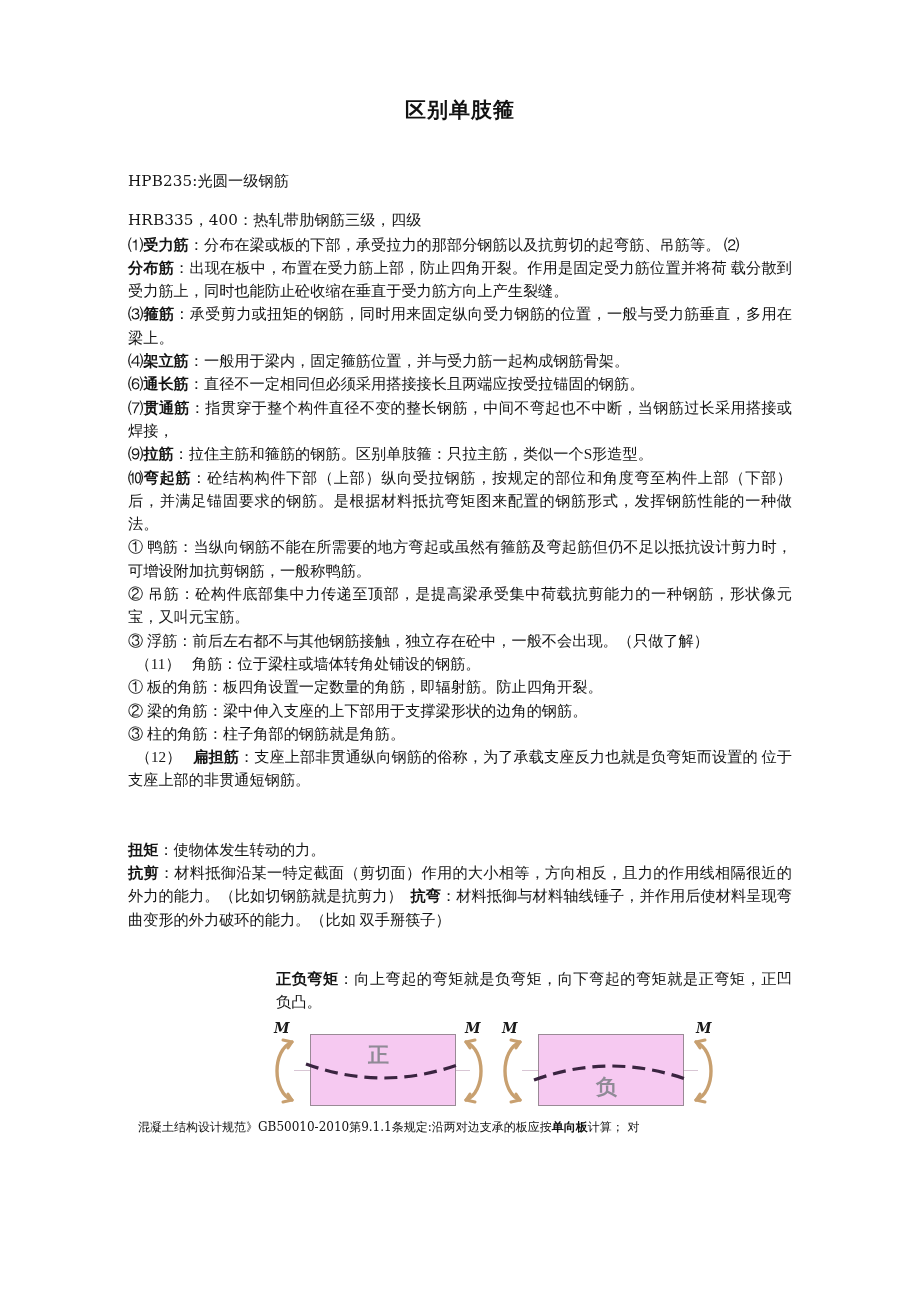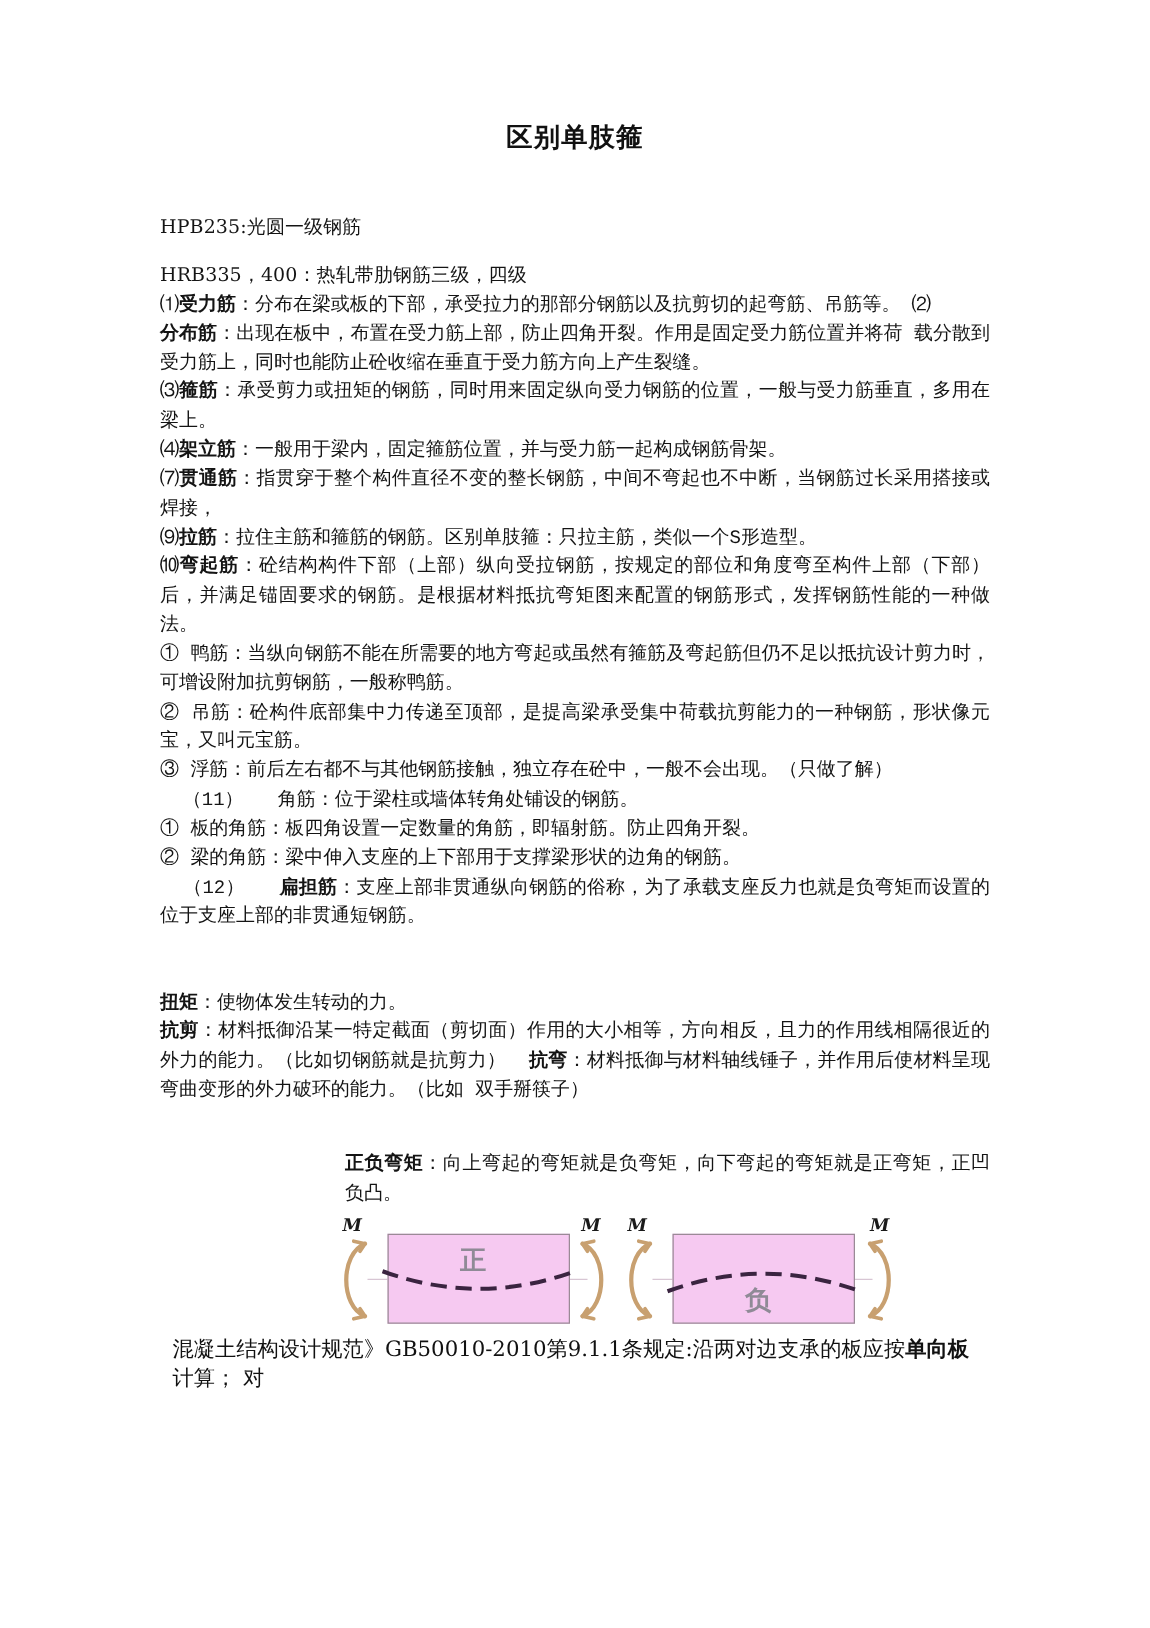--- a/index.html
+++ b/index.html
@@ -34,21 +34,21 @@
   }
   .spacer-after-title { height: 30px; }
 
   .line {
     font-size: 15.2px;
     line-height: 23.3px;
     text-align: justify;
     text-justify: inter-ideograph;
     margin: 0;
     color: #141414;
-    font-family: Liberation Mono, monospace;
+    font-family: Liberation Serif, serif;
   }
   .line.ascii {
     font-family: "DejaVu Serif", "Liberation Serif", serif;
     letter-spacing: 0.1px;
     margin-top: 16px;
   }
   .b { font-weight: bold; }
   .gap-md { height: 36px; }
   .gap-lg { height: 46px; }
 
@@ -95,21 +95,21 @@
   }
   .arc-svg { position: absolute; }
   .curve-svg { position: absolute; }
   .axis-line {
     position: absolute;
     height: 1px;
     background: #d8c6d4;
   }
 
   .caption-line {
-    font-size: 17px;
+    font-size: 12px;
     line-height: 23px;
     margin: 0;
     padding-left: 10px;
   }
 </style>
 </head>
 <body>
 
 <div class="page">
 
@@ -122,36 +122,38 @@
 
   <p class="line"><span>⑴</span><span class="b">受力筋</span><span>：分布在梁或板的下部，承受拉力的那部分钢筋以及抗剪切的起弯筋、吊筋等。 ⑵</span></p>
 
   <p class="line"><span></span><span class="b">分布筋</span><span>：出现在板中，布置在受力筋上部，防止四角开裂。作用是固定受力筋位置并将荷 载分散到受力筋上，同时也能防止砼收缩在垂直于受力筋方向上产生裂缝。</span></p>
 
   <p class="line"><span>⑶</span><span class="b">箍筋</span><span>：承受剪力或扭矩的钢筋，同时用来固定纵向受力钢筋的位置，一般与受力筋垂直，多用在梁上。</span></p>
 
   <p class="line"><span>⑷</span><span class="b">架立筋</span><span>：一般用于梁内，固定箍筋位置，并与受力筋一起构成钢筋骨架。</span></p>
 
 
+  <p class="line"><span>⑹</span><span class="b">通长筋</span><span>：直径不一定相同但必须采用搭接接长且两端应按受拉锚固的钢筋。</span></p>
 
   <p class="line"><span>⑺</span><span class="b">贯通筋</span><span>：指贯穿于整个构件直径不变的整长钢筋，中间不弯起也不中断，当钢筋过长采用搭接或焊接，</span></p>
 
 
   <p class="line"><span>⑼</span><span class="b">拉筋</span><span>：拉住主筋和箍筋的钢筋。区别单肢箍：只拉主筋，类似一个S形造型。</span></p>
 
   <p class="line"><span>⑽</span><span class="b">弯起筋</span><span>：砼结构构件下部（上部）纵向受拉钢筋，按规定的部位和角度弯至构件上部（下部）后，并满足锚固要求的钢筋。是根据材料抵抗弯矩图来配置的钢筋形式，发挥钢筋性能的一种做法。</span></p>
 
   <p class="line">①  鸭筋：当纵向钢筋不能在所需要的地方弯起或虽然有箍筋及弯起筋但仍不足以抵抗设计剪力时，可增设附加抗剪钢筋，一般称鸭筋。</p>
   <p class="line">②  吊筋：砼构件底部集中力传递至顶部，是提高梁承受集中荷载抗剪能力的一种钢筋，形状像元宝，又叫元宝筋。</p>
   <p class="line">③  浮筋：前后左右都不与其他钢筋接触，独立存在砼中，一般不会出现。（只做了解）</p>
 
   <p class="line">&nbsp;&nbsp;<span>（11）</span>&nbsp;&nbsp;&nbsp;<span>角筋</span><span>：位于梁柱或墙体转角处铺设的钢筋。</span></p>
 
   <p class="line">①  板的角筋：板四角设置一定数量的角筋，即辐射筋。防止四角开裂。</p>
   <p class="line">②  梁的角筋：梁中伸入支座的上下部用于支撑梁形状的边角的钢筋。</p>
+  <p class="line">③  柱的角筋：柱子角部的钢筋就是角筋。</p>
 
   <p class="line">&nbsp;&nbsp;<span>（12）</span>&nbsp;&nbsp;&nbsp;<span class="b">扁担筋</span><span>：支座上部非贯通纵向钢筋的俗称，为了承载支座反力也就是负弯矩而设置的 位于支座上部的非贯通短钢筋。</span></p>
 
   <div class="gap-lg"></div>
 
   <p class="line"><span class="b">扭矩</span><span>：使物体发生转动的力。</span></p>
 
   <p class="line"><span class="b">抗剪</span><span>：材料抵御沿某一特定截面（剪切面）作用的大小相等，方向相反，且力的作用线相隔很近的外力的能力。（比如切钢筋就是抗剪力）</span>&nbsp; <span class="b">抗弯</span><span>：材料抵御与材料轴线锤子，并作用后使材料呈现弯曲变形的外力破环的能力。（比如 双手掰筷子）</span></p>
 
   <div class="gap-md"></div>

